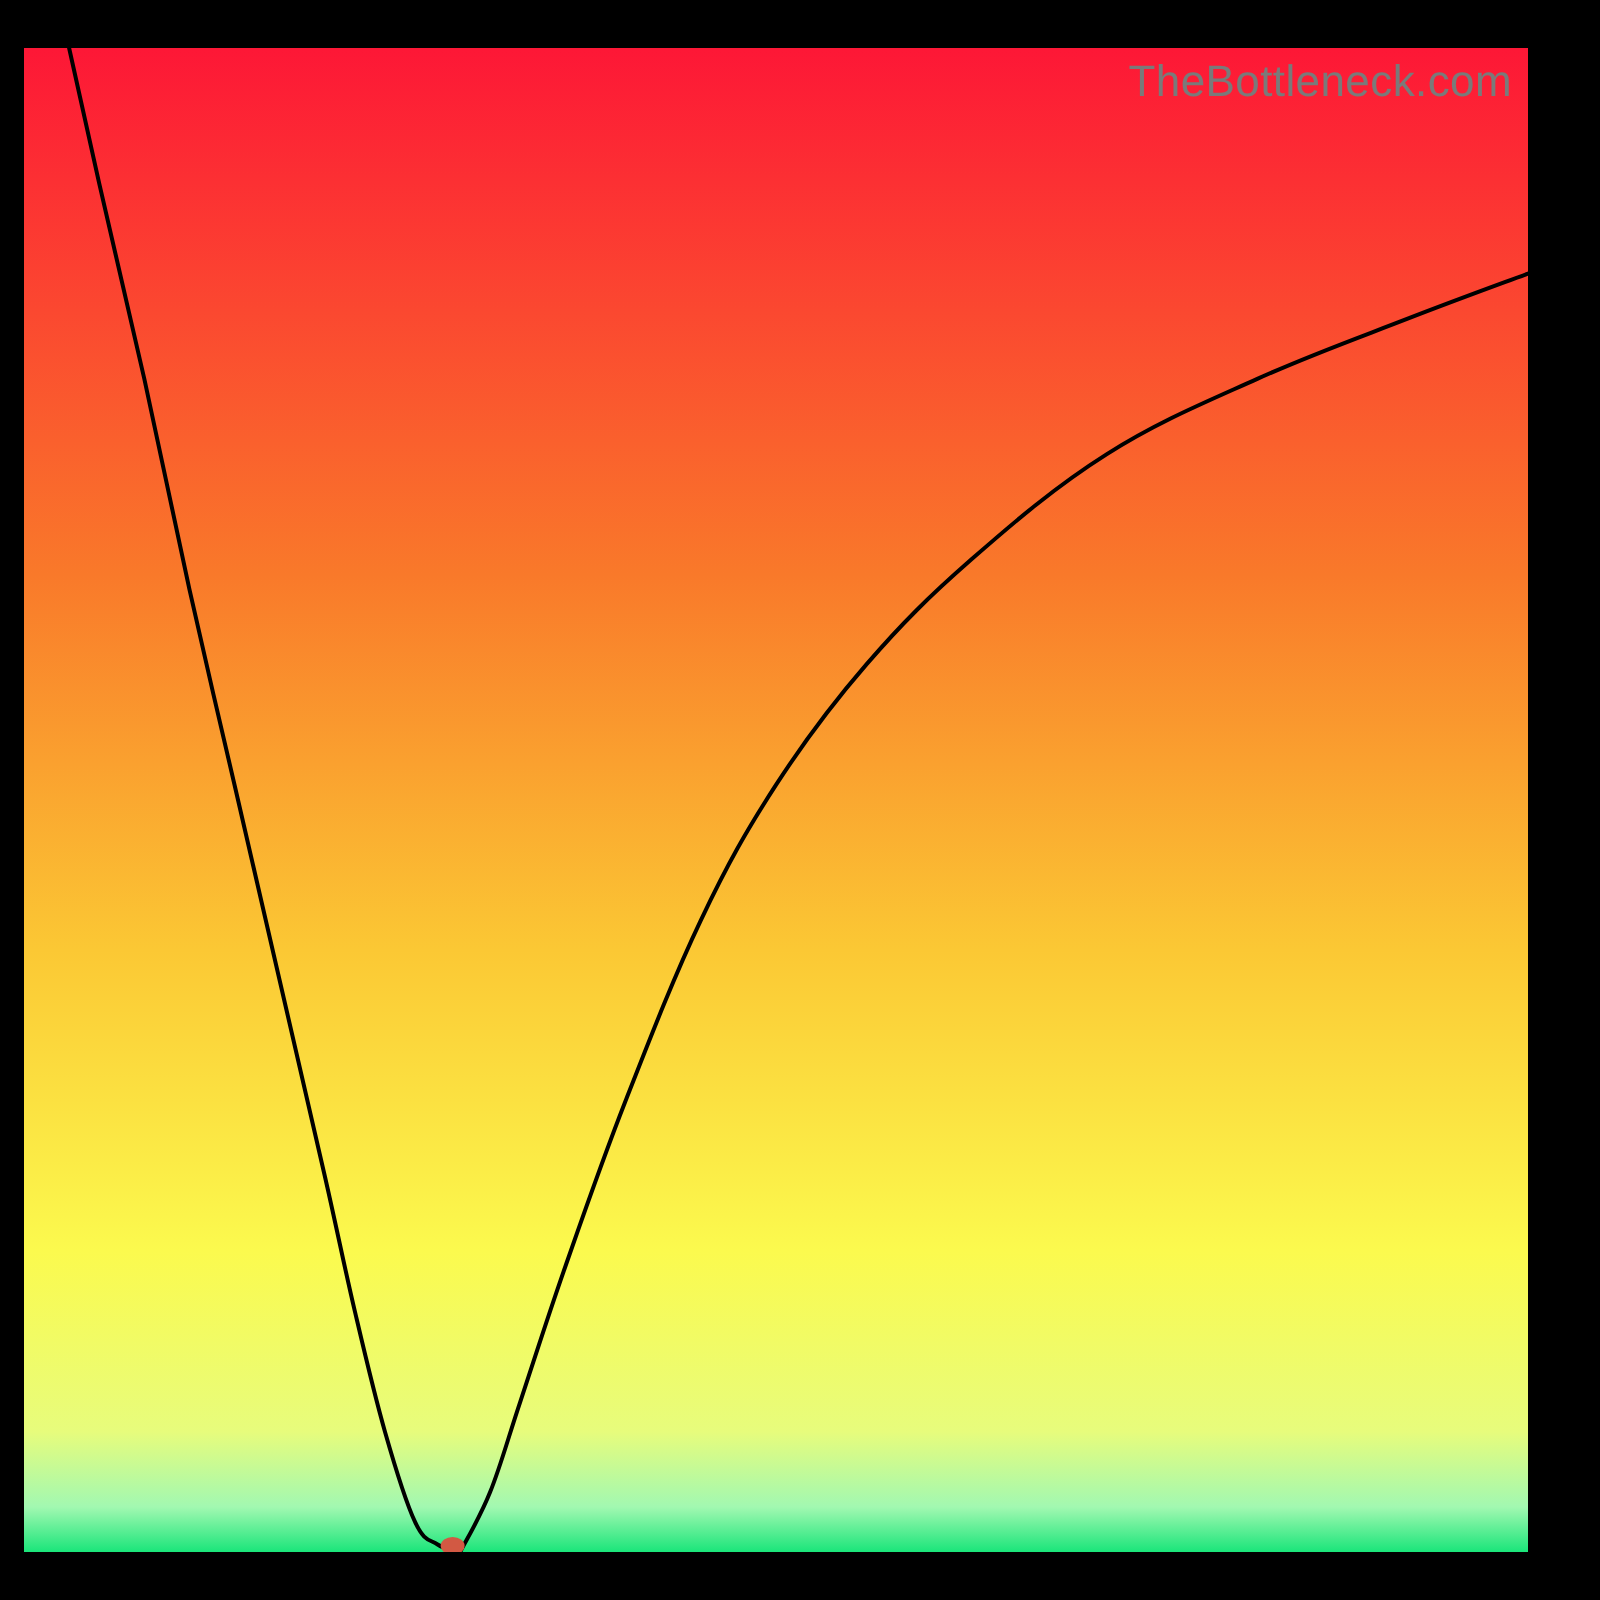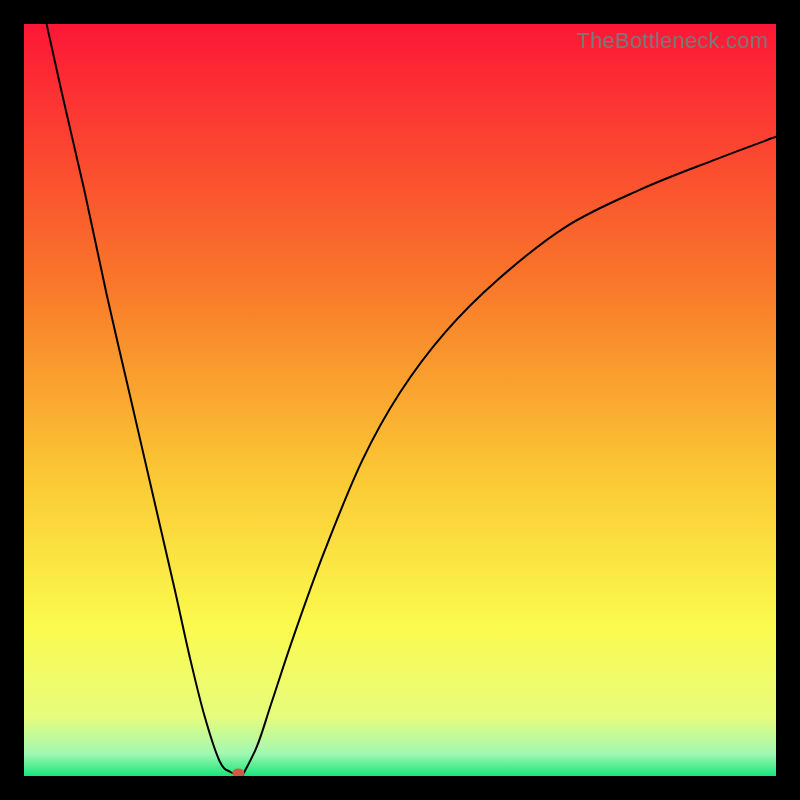--- a/index.html
+++ b/index.html
@@ -6,21 +6,21 @@
     margin: 0;
     padding: 0;
     width: 800px;
     height: 800px;
     background: #000;
     overflow: hidden;
     font-family: Arial, Helvetica, sans-serif;
   }
   .frame {
     position: absolute;
-    left: 24px;
+    left: 12px;
     top: 24px;
     width: 752px;
     height: 752px;
     background: #0f172a;
   }
   .plot-area {
     position: absolute;
     left: 0;
     top: 0;
     width: 752px;

